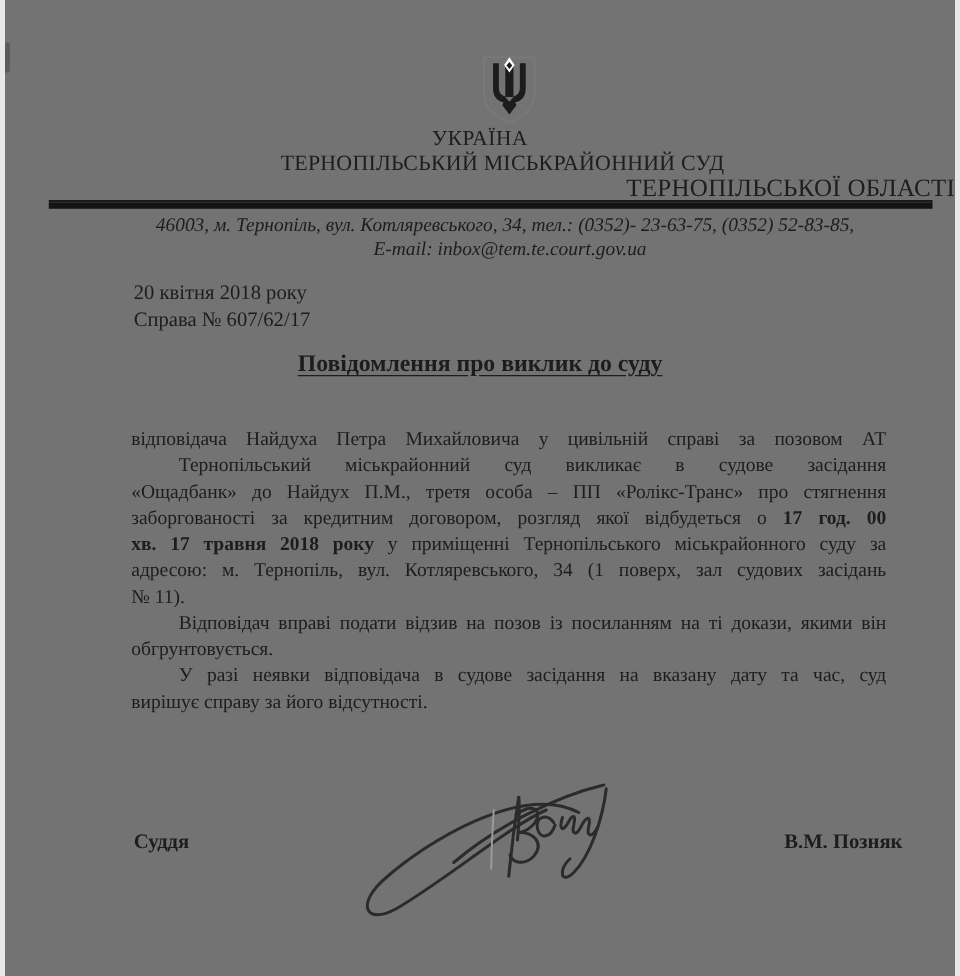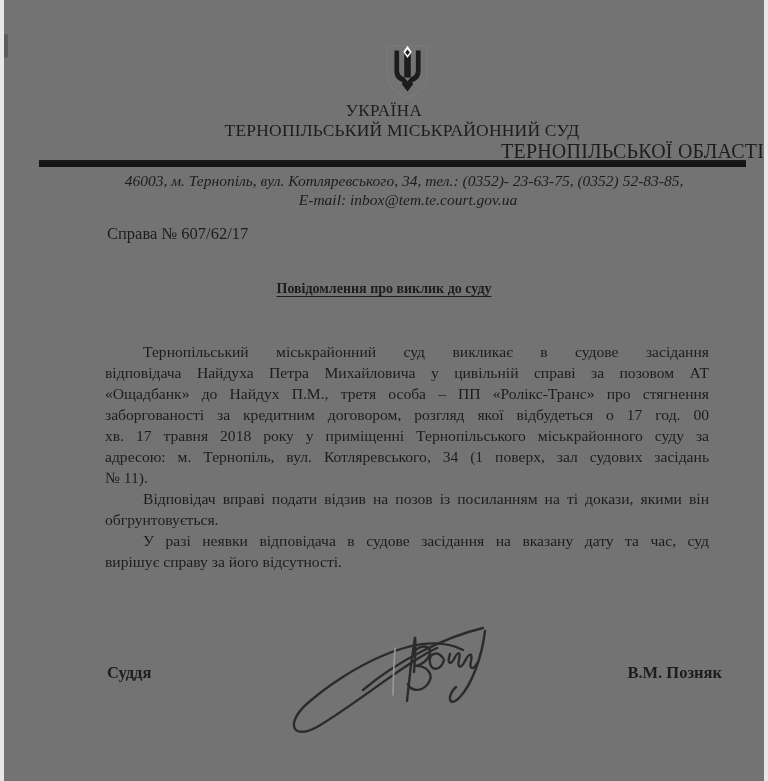--- a/index.html
+++ b/index.html
@@ -63,37 +63,37 @@
 
   
   .meta {
     position: absolute; left: 103px; top: 223px;
     font-size: 16.5px; line-height: 22px;
   }
 
   
   .doc-title {
     position: absolute; top: 281px; left: 0; width: 100%;
-    text-align: center; font-weight: bold; font-size: 14px;
+    text-align: center; font-weight: bold; font-size: 19px;
     text-decoration: underline;
     text-underline-offset: 3px;
   }
 
   
   .body-text {
     position: absolute; left: 101px; top: 341px; width: 604px;
     font-size: 15.6px; line-height: 21px;
   }
   .body-text .line {
     text-align: justify;
     text-align-last: justify;
   }
   .body-text .line.last { text-align-last: left; }
   .body-text .line.first { text-indent: 38px; }
-  .body-text .b { font-weight: normal; }
+  .body-text .b { font-weight: bold; }
 
   
   .sig-row {
     position: absolute; left: 103px; top: 663px; width: 615px;
     display: flex; justify-content: space-between;
     font-weight: bold; font-size: 16.5px; gap: 40px;
   }
   .signature-svg {
     position: absolute; left: 262px; top: 598px;
     width: 282px; height: 160px;
@@ -124,29 +124,30 @@
   <div class="country">УКРАЇНА</div>
   <div class="court-line1">ТЕРНОПІЛЬСЬКИЙ МІСЬКРАЙОННИЙ СУД</div>
   <div class="court-line2">ТЕРНОПІЛЬСЬКОЇ ОБЛАСТІ</div>
 
   <div class="header-rule"></div>
 
   <div class="addr1">46003, м. Тернопіль, вул. Котляревського, 34, тел.: (0352)- 23-63-75, (0352) 52-83-85,</div>
   <div class="addr2">E-mail: inbox@tem.te.court.gov.ua</div>
 
   <div class="meta">
+    <div>20 квітня 2018 року</div>
     <div>Справа № 607/62/17</div>
   </div>
 
   <div class="doc-title">Повідомлення про виклик до суду</div>
 
   <div class="body-text">
       <div>
+        <div class="line"><span>відповідача Найдуха Петра Михайловича у цивільній справі за позовом АТ</span></div>
         <div class="line first"><span>Тернопільський міськрайонний суд викликає в судове засідання</span></div>
-        <div class="line"><span>відповідача Найдуха Петра Михайловича у цивільній справі за позовом АТ</span></div>
         <div class="line"><span>«Ощадбанк» до Найдух П.М., третя особа – ПП «Ролікс-Транс» про стягнення</span></div>
         <div class="line"><span>заборгованості за кредитним договором, розгляд якої відбудеться о </span><span class="b">17 год. 00</span></div>
         <div class="line"><span class="b">хв. 17 травня 2018 року</span><span> у приміщенні Тернопільського міськрайонного суду за</span></div>
         <div class="line"><span>адресою: м. Тернопіль, вул. Котляревського, 34 (1 поверх, зал судових засідань</span></div>
         <div class="line last"><span>№ 11).</span></div>
       </div>
       <div>
         <div class="line first"><span>Відповідач вправі подати відзив на позов із посиланням на ті докази, якими він</span></div>
         <div class="line last"><span>обгрунтовується.</span></div>
       </div>

